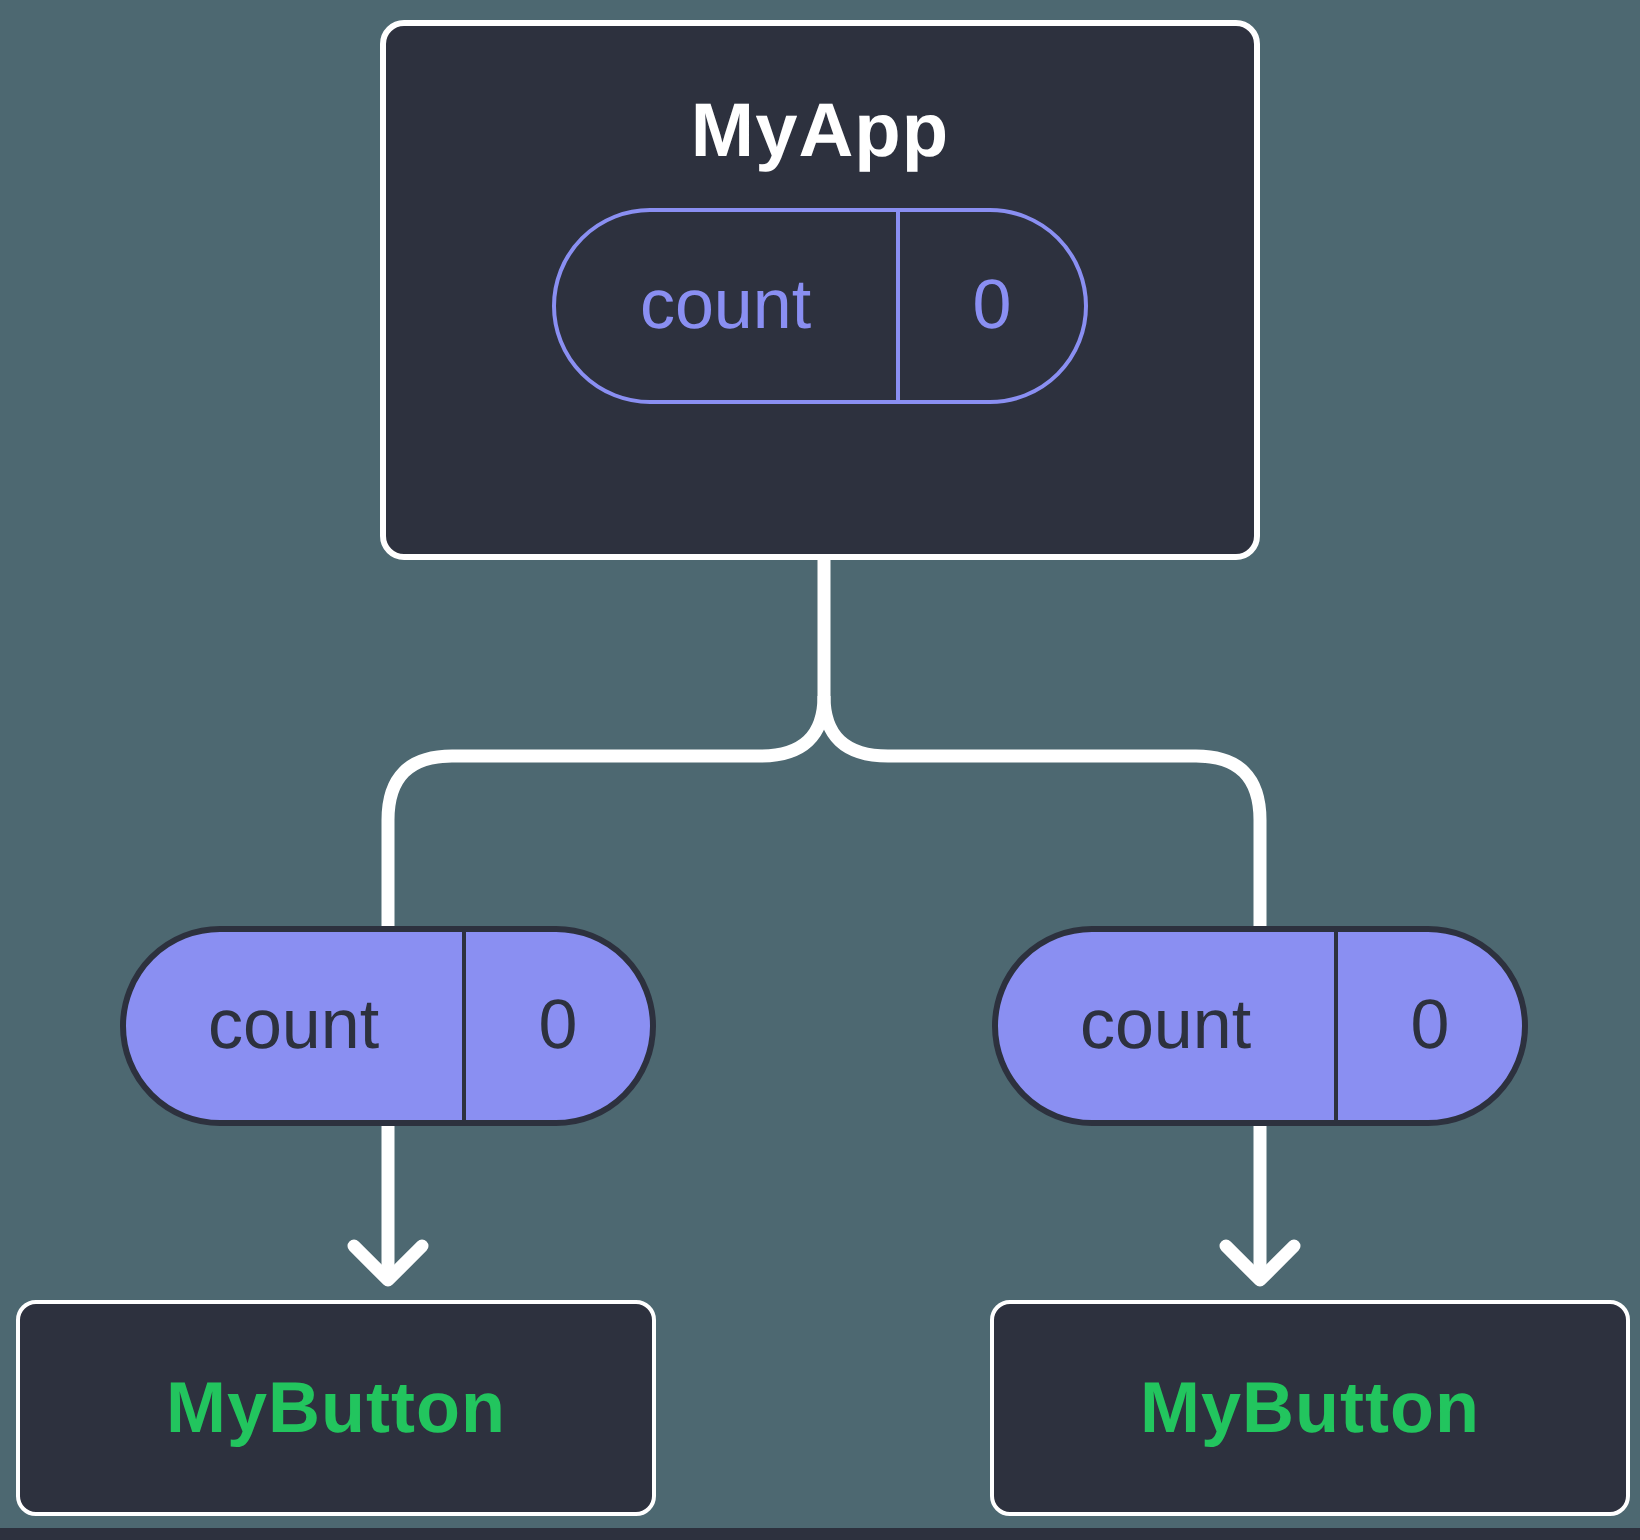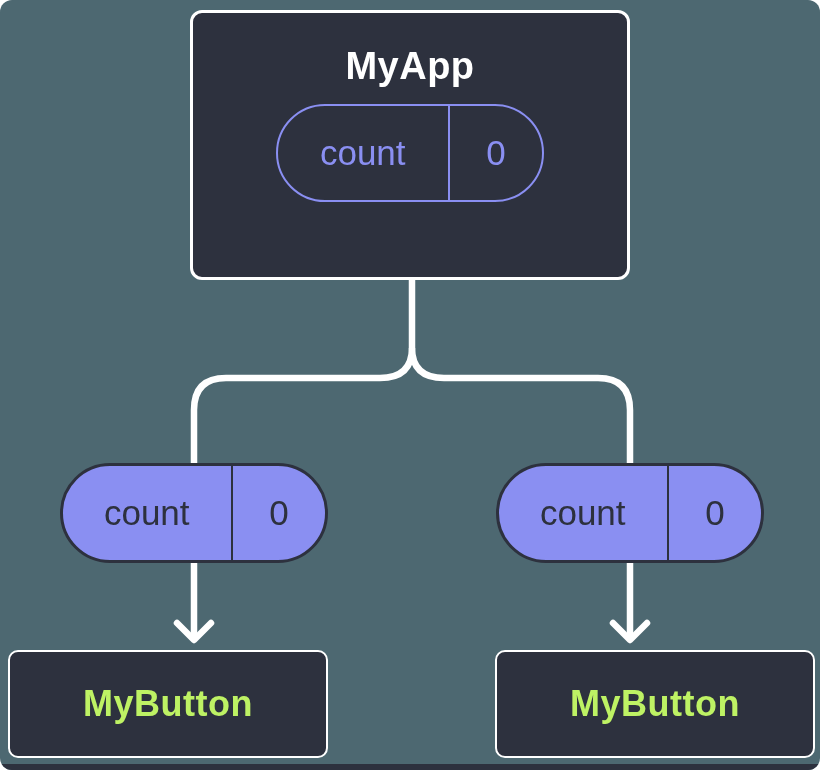--- a/index.html
+++ b/index.html
@@ -3,21 +3,20 @@
 <meta charset="utf-8">
 <style>
   html, body { margin: 0; padding: 0; }
   .canvas {
     position: relative;
     width: 820px;
     height: 770px;
     background: #4d6871;
     overflow: hidden;
     font-family: "Liberation Sans", sans-serif;
-    border-radius: 12px;
   }
   svg.connectors {
     position: absolute;
     left: 0; top: 0;
     width: 820px; height: 770px;
     z-index: 1;
   }
   .node {
     position: absolute;
     background: #2d313e;
@@ -84,21 +83,21 @@
     font-size: 35px;
   }
   .button-node {
     width: 320px; height: 108px;
     top: 650px;
     border-radius: 10px;
     border-width: 2.5px;
     display: flex;
     align-items: center;
     justify-content: center;
-    color: #bef264;
+    color: #22c55e;
     font-size: 36px;
     font-weight: 600;
     letter-spacing: 0.5px;
   }
   .button-node.left  { left: 8px; }
   .button-node.right { left: 495px; }
   .bottom-strip {
     position: absolute;
     left: 0; bottom: 0;
     width: 820px; height: 6px;

